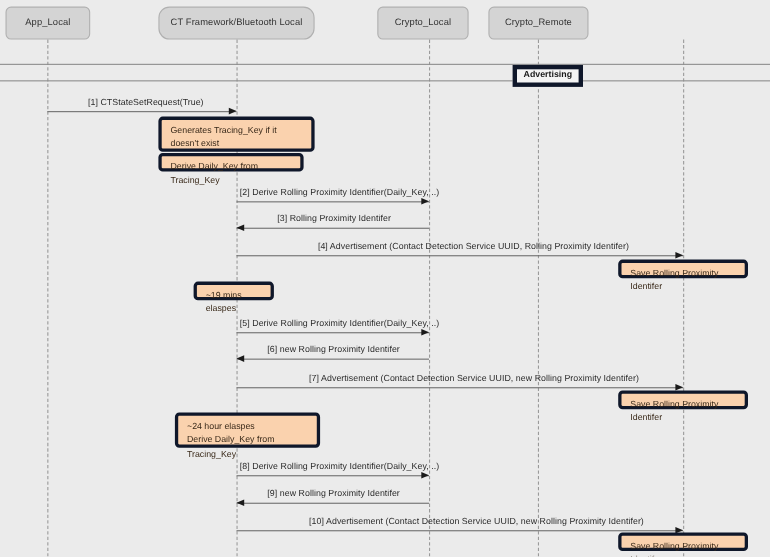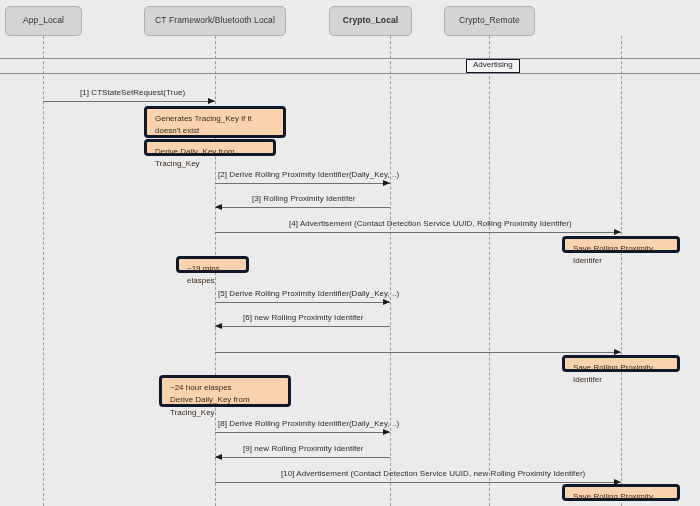--- a/index.html
+++ b/index.html
@@ -55,23 +55,23 @@
     width: 700px;
     height: 0;
     border-top: 1.6px solid #8d8d8d;
   }
   .divider.d1 { top: 58px; }
   .divider.d2 { top: 73px; }
 
   .frag-label {
     position: absolute;
     background: #f4f4f4;
-    border: 1px solid #0f172a;
+    border: 4px solid #0f172a;
     font-size: 8px;
-    font-weight: normal;
+    font-weight: bold;
     color: #1a1a1a;
     padding: 1px 6px 2px 6px;
     top: 59px;
     line-height: 1.1;
     z-index: 5;
   }
 
   .note {
     position: absolute;
     background: #fad2ae;
@@ -115,25 +115,25 @@
   }
 </style>
 </head>
 <body>
 
 <div id="diagram">
     <div class="participant-box" style="left: 5px; width: 77px;">
       <span>App_Local</span>
     </div>
     <div class="lifeline" style="left: 43px;"></div>
-    <div class="participant-box" style="left: 144px; width: 142px;">
+    <div class="participant-box" style="left: 144px; width: 142px; border-radius: 10px;">
       <span>CT Framework/Bluetooth Local</span>
     </div>
     <div class="lifeline" style="left: 215px;"></div>
-    <div class="participant-box" style="left: 329px; width: 83px; font-weight: bold;">
+    <div class="participant-box" style="left: 343px; width: 83px;">
       <span>Crypto_Local</span>
     </div>
     <div class="lifeline" style="left: 390px;"></div>
     <div class="participant-box" style="left: 444px; width: 91px;">
       <span>Crypto_Remote</span>
     </div>
     <div class="lifeline" style="left: 489px;"></div>
     <div class="lifeline" style="left: 621px;"></div>
     <div class="divider d1"></div>
     <div class="divider d2"></div>
@@ -151,20 +151,21 @@
     <div class="arrow-head right" style="top: 229px; left: 614px;"></div>
     <div class="msg-label" style="left: 289px; top: 219px;">[4] Advertisement (Contact Detection Service UUID, Rolling Proximity Identifer)</div>
     <div class="msg-line" style="left: 215px; width: 175px; top: 302px;"></div>
     <div class="arrow-head right" style="top: 299px; left: 383px;"></div>
     <div class="msg-label" style="left: 218px; top: 289px;">[5] Derive Rolling Proximity Identifier(Daily_Key, ..)</div>
     <div class="msg-line" style="left: 215px; width: 175px; top: 326px;"></div>
     <div class="arrow-head left" style="top: 323px; left: 215px;"></div>
     <div class="msg-label" style="left: 243px; top: 313px;">[6] new Rolling Proximity Identifer</div>
     <div class="msg-line" style="left: 215px; width: 406px; top: 352px;"></div>
     <div class="arrow-head right" style="top: 349px; left: 614px;"></div>
+    <div class="msg-label" style="left: 281px; top: 339px;">[7] Advertisement (Contact Detection Service UUID, new Rolling Proximity Identifer)</div>
     <div class="msg-line" style="left: 215px; width: 175px; top: 432px;"></div>
     <div class="arrow-head right" style="top: 429px; left: 383px;"></div>
     <div class="msg-label" style="left: 218px; top: 419px; text-align: center;">[8] Derive Rolling Proximity Identifier(Daily_Key, ..)</div>
     <div class="msg-line" style="left: 215px; width: 175px; top: 457px;"></div>
     <div class="arrow-head left" style="top: 454px; left: 215px;"></div>
     <div class="msg-label" style="left: 243px; top: 444px;">[9] new Rolling Proximity Identifer</div>
     <div class="msg-line" style="left: 215px; width: 406px; top: 482px;"></div>
     <div class="arrow-head right" style="top: 479px; left: 614px;"></div>
     <div class="msg-label" style="left: 281px; top: 469px;">[10] Advertisement (Contact Detection Service UUID, new Rolling Proximity Identifer)</div>
     <div class="note" style="left: 144px; top: 106px; width: 142px; height: 32px;">Generates Tracing_Key if it doesn't exist

